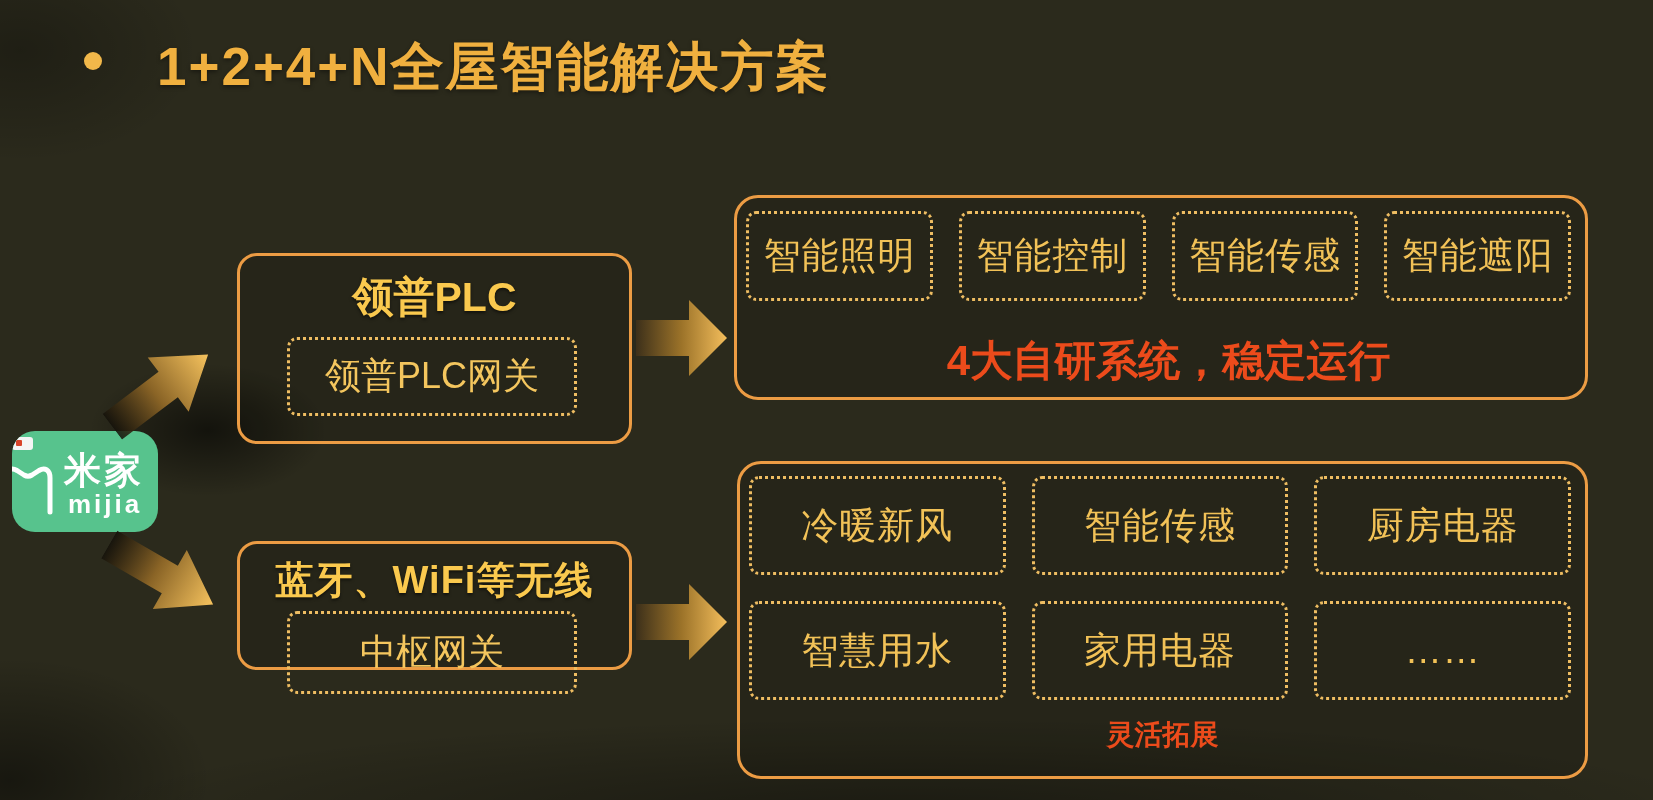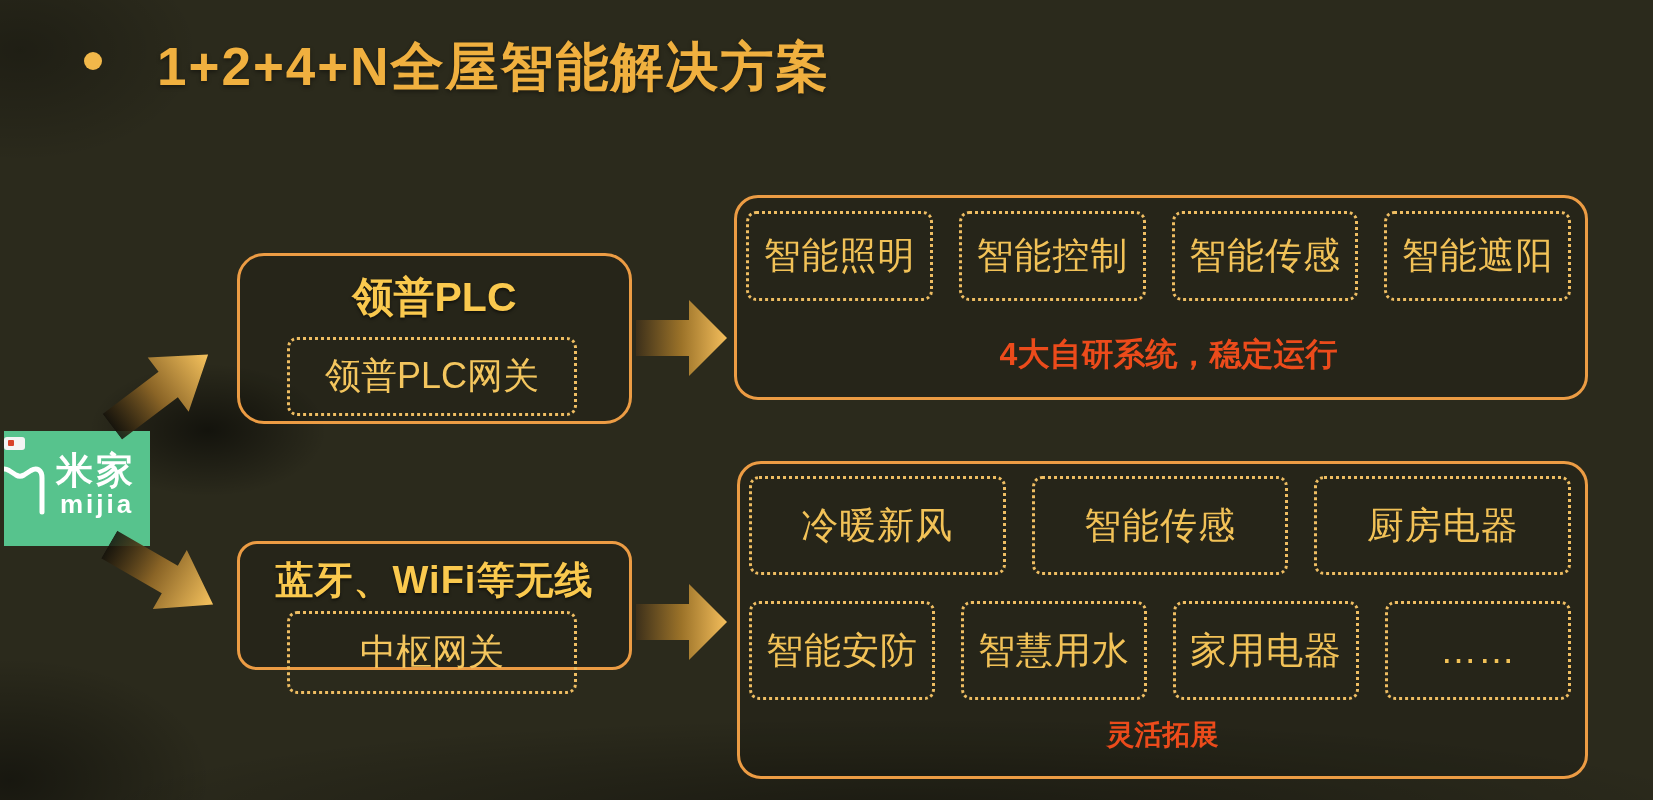--- a/index.html
+++ b/index.html
@@ -13,32 +13,32 @@
       radial-gradient(ellipse 1100px 130px at 55% 815px, rgba(0,0,0,.38), rgba(0,0,0,0) 75%),
       radial-gradient(ellipse 240px 150px at 20px 50px, rgba(0,0,0,.28), rgba(0,0,0,0) 75%);
   }
   
   .bullet{position:absolute;left:84px;top:52px;width:18px;height:18px;border-radius:50%;background:#f2b84a;}
   .page-title{
     position:absolute;left:157px;top:32px;font-size:53px;font-weight:bold;color:#f0b03f;
     letter-spacing:2px;white-space:nowrap;text-shadow:0 2px 4px rgba(0,0,0,.4);
   }
   
-  .logo{position:absolute;left:4px;top:431px;width:146px;height:115px;background:#57c38d;overflow:hidden;}
+  .logo{position:absolute;left:12px;top:431px;width:146px;height:101px;background:#57c38d;overflow:hidden;border-radius:23px;}
   .logo .chip{position:absolute;left:0;top:6px;width:21px;height:13px;background:#f4f4f4;border-radius:3px;}
   .logo .chip i{position:absolute;left:4px;top:3px;width:6px;height:6px;background:#d8432a;border-radius:1px;}
   .logo .mascot{position:absolute;left:-16px;top:25px;}
   .logo .cn{position:absolute;left:52px;top:15px;color:#fff;font-size:37px;font-weight:bold;letter-spacing:3px;}
   .logo .en{position:absolute;left:56px;top:58px;color:#fff;font-size:26px;font-weight:bold;letter-spacing:3px;}
   
   .hub{
     position:absolute;left:237px;width:395px;border:3px solid #ec9c44;border-radius:20px;
     background:rgba(0,0,0,.10);box-sizing:border-box;text-align:center;
   }
-  .hub.plc{top:253px;height:171px;border-radius:27px;}
+  .hub.plc{top:253px;height:191px;}
   .hub.wireless{top:541px;height:129px;}
   .hub .hub-title{font-weight:bold;color:#fac94e;white-space:nowrap;text-shadow:0 2px 3px rgba(0,0,0,.5);}
   .hub.plc .hub-title{margin-top:14px;font-size:41px;}
   .hub.wireless .hub-title{margin-top:11px;font-size:38px;letter-spacing:1px;}
   .gatebox{
     position:absolute;left:47px;width:290px;border:3px dotted #eebd62;border-radius:10px;
     display:flex;align-items:center;justify-content:center;box-sizing:border-box;
   }
   .hub.plc .gatebox{top:81px;height:79px;}
   .hub.wireless .gatebox{top:67px;height:83px;}
@@ -55,21 +55,21 @@
   .panel.expand .row-1{top:12px;height:99px;}
   .panel.expand .row-2{top:137px;height:99px;}
   .cell{
     flex:1;border:3px dotted #eebd62;border-radius:10px;box-sizing:border-box;
     display:flex;align-items:center;justify-content:center;
   }
   .cell span{color:#f2c257;font-size:37px;white-space:nowrap;letter-spacing:1px;}
   .caption{
     position:absolute;left:0;right:0;text-align:center;color:#ec4b1b;font-weight:bold;white-space:nowrap;
   }
-  .panel.systems .caption{top:135px;font-size:32px;padding-left:15px;}
+  .panel.systems .caption{top:135px;font-size:42px;padding-left:15px;}
   .panel.expand .caption{top:252px;font-size:28px;}
   
   .arrow{position:absolute;}
   .arrow.h1{left:636px;top:299px;}
   .arrow.h2{left:636px;top:583px;}
   .arrow.d1{left:100px;top:354px;transform:rotate(-37deg);}
   .arrow.d2{left:101px;top:539px;transform:rotate(30deg);}
 </style>
 </head>
 <body>
@@ -171,23 +171,20 @@
         </div>
       <div class="cell">
           <span>智能传感</span>
         </div>
       <div class="cell">
           <span>厨房电器</span>
         </div>
     </div>
     <div class="cell-row row-2">
       <div class="cell">
-          <span>智能安防</span>
-        </div>
-      <div class="cell">
           <span>智慧用水</span>
         </div>
       <div class="cell">
           <span>家用电器</span>
         </div>
       <div class="cell">
           <span>……</span>
         </div>
     </div>
     <div class="caption">灵活拓展</div>

